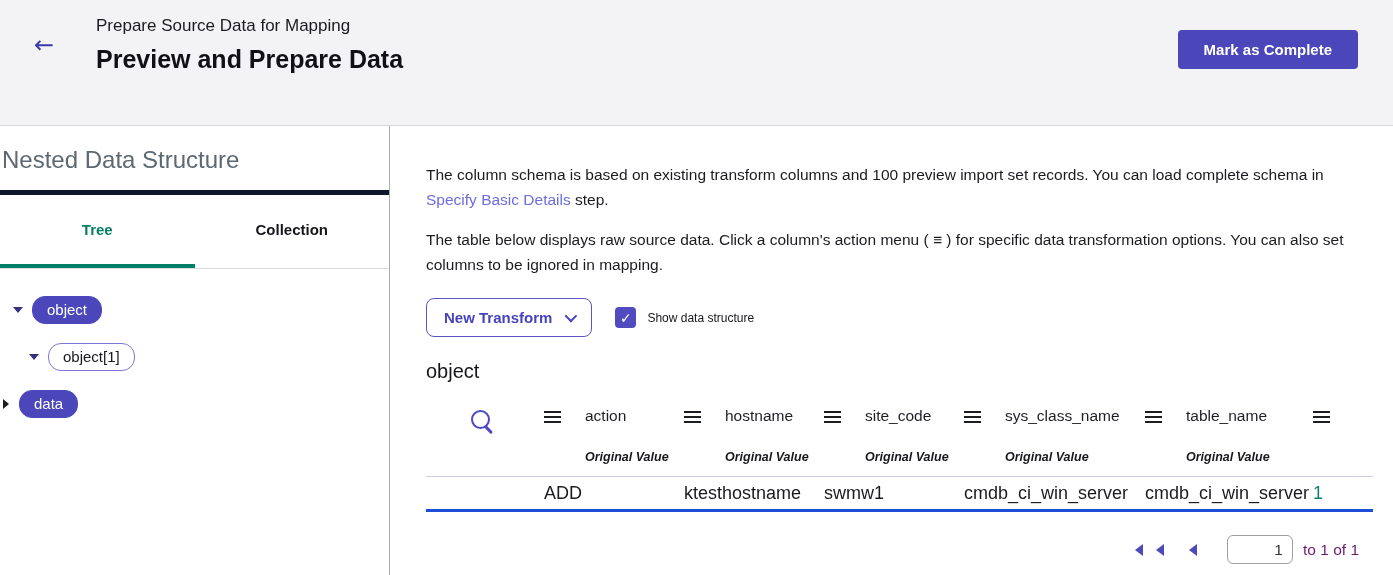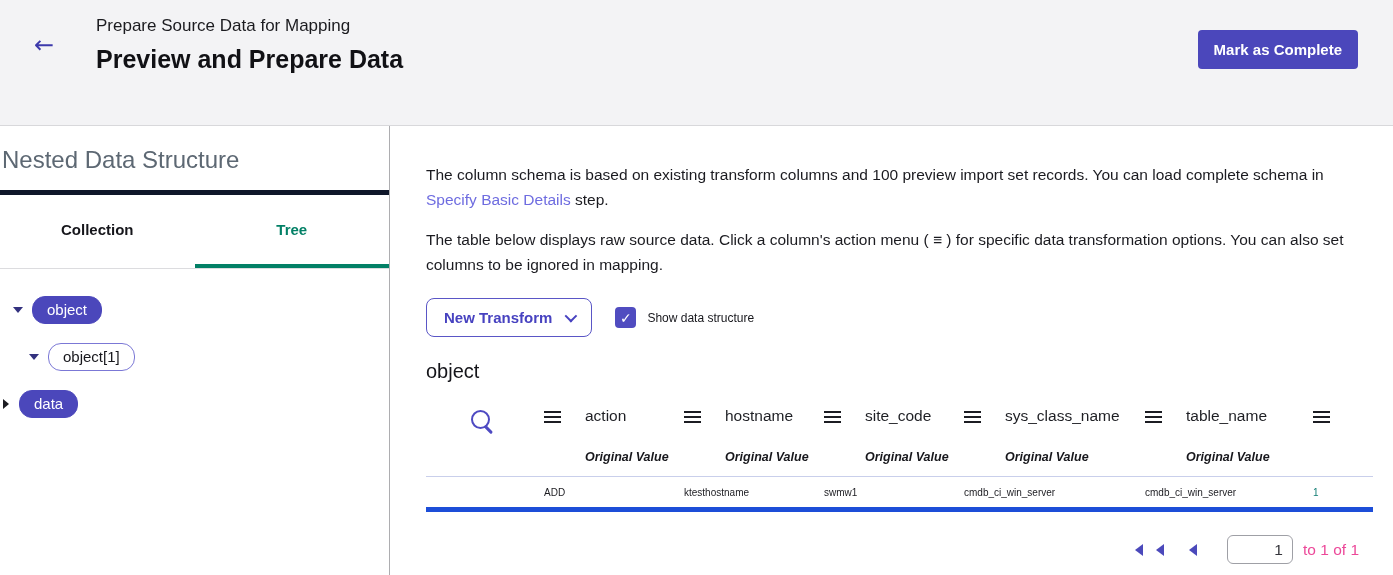--- a/index.html
+++ b/index.html
@@ -26,21 +26,21 @@
     font-size: 24px; line-height: 1; color: #3c39ab;
     font-family: "DejaVu Sans", sans-serif;
   }
   .titles { position: absolute; left: 96px; top: 16px; }
   .eyebrow { font-size: 17px; color: #1b1b1f; margin-bottom: 9px; }
   .page-title { font-size: 25px; font-weight: 700; color: #111115; }
   .complete-btn {
     position: absolute; right: 35px; top: 30px;
     background: #4b47bb; color: #ffffff;
     border: none; border-radius: 4px;
-    padding: 11px 16px; font-size: 15px; font-weight: 700;
+    padding: 11px 26px; font-size: 15px; font-weight: 700;
     cursor: pointer;
     font-family: "Liberation Sans", sans-serif;
   }
 
   
   .body { flex: 1; display: flex; min-height: 0; }
 
   
   .sidebar {
     width: 390px; flex: 0 0 auto;
@@ -139,21 +139,21 @@
     width: 17px; height: 12px; margin-top: 5px; position: relative; cursor: pointer;
     border-top: 2px solid #1c1d23; flex: 0 0 auto;
   }
   .menu-icon::before { content: ""; position: absolute; left: 0; right: 0; top: 3px; height: 2px; background: #1c1d23; }
   .menu-icon::after { content: ""; position: absolute; left: 0; right: 0; bottom: 0; height: 2px; background: #1c1d23; }
 
   .col-labels { margin-left: 24px; }
   .col-name { font-size: 15.5px; color: #1e1f24; line-height: 19px; }
   .col-orig { font-size: 12.5px; font-weight: 700; font-style: italic; color: #17171c; margin-top: 25px; }
 
-  .trow { display: flex; align-items: center; height: 35px; border-bottom: 5px solid #1d4ed8; font-size: 10px; color: #1b1b20; }
+  .trow { display: flex; align-items: center; height: 35px; border-bottom: 3px solid #1d4ed8; font-size: 18px; color: #1b1b20; }
   .cell { flex: 0 0 auto; white-space: nowrap; overflow: hidden; }
   .cell.search-col { width: 118px; }
   .cell.c-action { width: 140px; }
   .cell.c-hostname { width: 140px; }
   .cell.c-sitecode { width: 140px; }
   .cell.c-sysclass { width: 181px; }
   .cell.c-tablename { width: 168px; }
   .cell.c-overflow { flex: 1 1 auto; color: #117d74; }
 
   
@@ -165,21 +165,21 @@
     border-right: 8px solid #4b49bb;
   }
   .pg-arrow.a1 { margin-right: 7px; }
   .pg-arrow.a2 { margin-right: 19px; }
   .pg-arrow.a3 { margin-right: 28px; }
   .pg-input {
     width: 66px; height: 29px; border: 1px solid #9fa0a6; border-radius: 6px;
     text-align: right; padding-right: 9px; font-size: 15.5px; color: #35353b;
     font-family: "Liberation Sans", sans-serif;
   }
-  .pg-label { font-size: 15.5px; color: #ec4899; margin-left: 10px; margin-right: 14px; }
+  .pg-label { font-size: 15.5px; color: #701a75; margin-left: 10px; margin-right: 14px; }
 
   
   .hscroll {
     margin-top: 21px; height: 25px; background: #f2f2f4;
     position: relative; width: 100%;
   }
   .hs-thumb {
     position: absolute; left: 74px; top: 7px; width: 768px; height: 11px;
     background: #585a6d; border-radius: 6px; cursor: grab;
   }
@@ -211,22 +211,22 @@
       <div class="page-title">Preview and Prepare Data</div>
     </div>
     <button class="complete-btn">Mark as Complete</button>
   </div>
 
   <div class="body">
 
     <div class="sidebar">
       <div class="sidebar-title">Nested Data Structure</div>
       <div class="tabs">
+        <button class="tab active">Tree</button>
         <button class="tab">Collection</button>
-        <button class="tab active">Tree</button>
       </div>
       <div class="tree">
         <div class="tree-node lvl0">
           <span class="caret down"></span>
           <span class="pill filled">object</span>
         </div>
         <div class="tree-node lvl1">
           <span class="caret down"></span>
           <span class="pill outlined">object[1]</span>
         </div>

